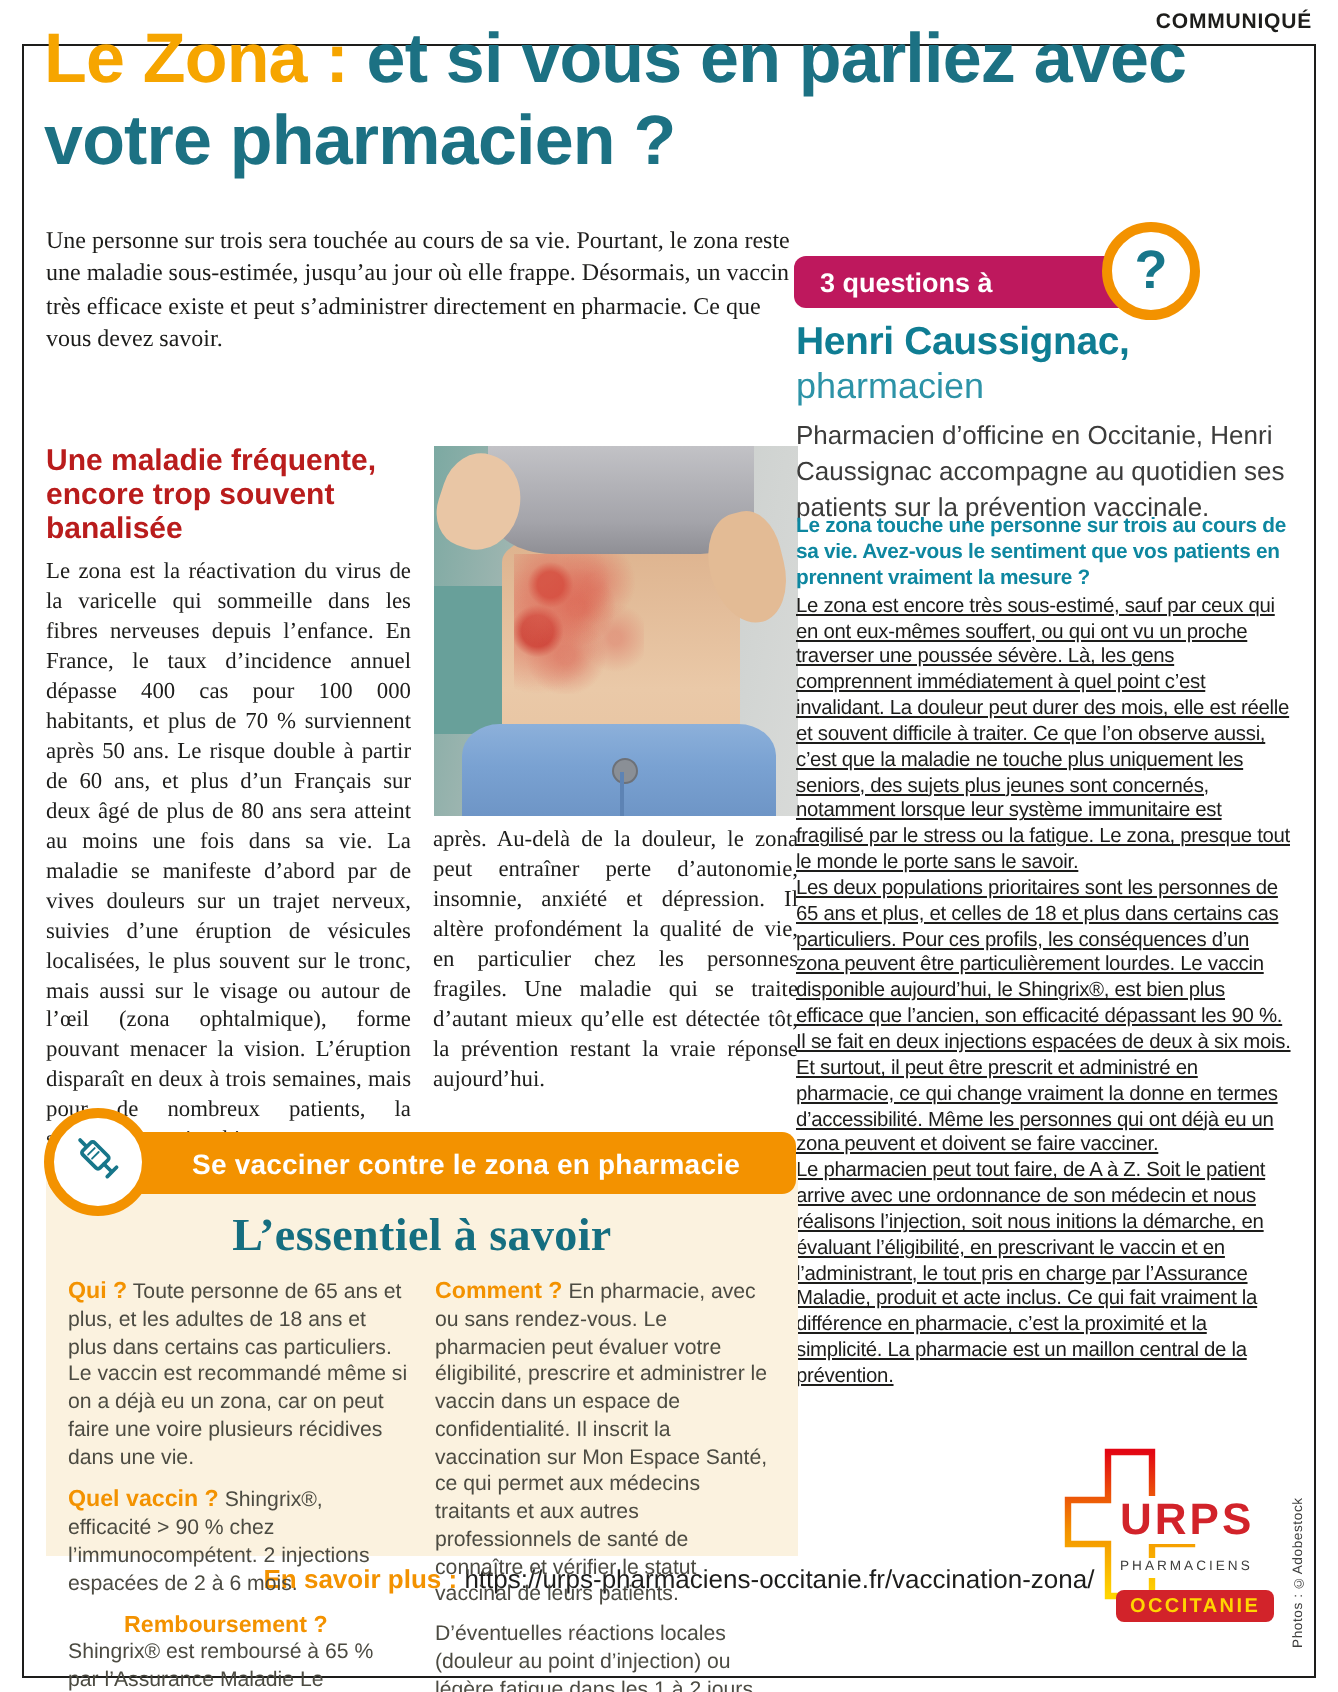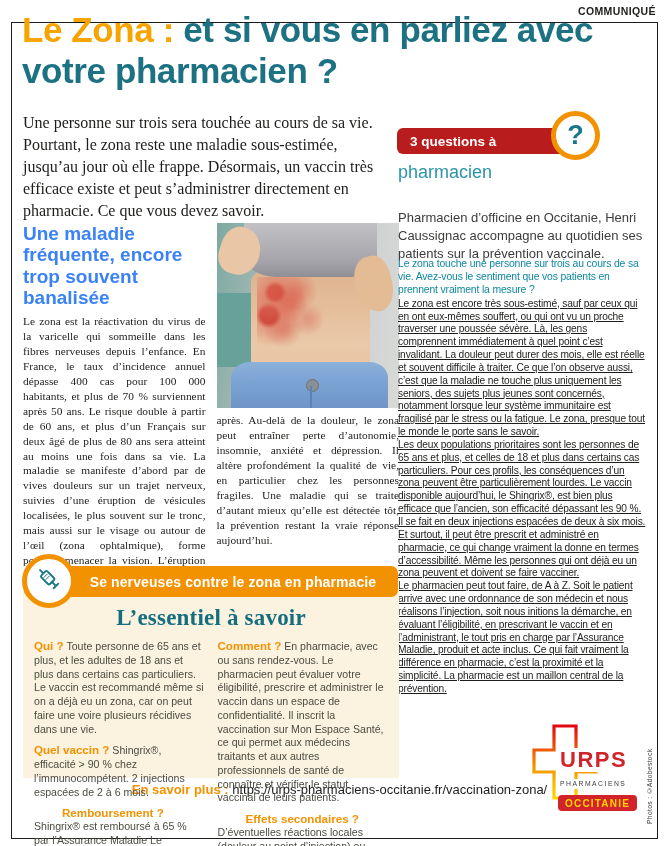--- a/index.html
+++ b/index.html
@@ -13,26 +13,26 @@
   .frame{position:absolute;left:11px;right:11px;top:22px;bottom:7px;
     border:1.6px solid #1d1d1b;}
 
   
   .title{position:absolute;left:22px;top:10px;width:604px;margin:0;
     font-size:35px;line-height:1.17;letter-spacing:-.4px;font-weight:600;color:#1c7183;}
   .title .hl{color:#f6a500;font-weight:800;}
 
   
   .intro{position:absolute;left:23px;top:112px;width:372px;margin:0;
-    font-family:"Liberation Serif",serif;font-size:16px;line-height:1.37;color:#1d1d1b;}
+    font-family:"Liberation Serif",serif;font-size:12px;line-height:1.37;color:#1d1d1b;}
 
   
   .article{position:absolute;left:23px;top:223px;width:376px;
     display:grid;grid-template-columns:1fr 1fr;column-gap:11px;}
-  .article h3{margin:0 0 6px;color:#3b82f6;font-size:19px;line-height:1.12;font-weight:700;}
+  .article h3{margin:0 0 6px;color:#b91c1c;font-size:15px;line-height:1.12;font-weight:700;}
   .article .body{margin:0;font-family:"Liberation Serif",serif;font-size:11.4px;
     line-height:1.31;text-align:justify;color:#1d1d1b;}
   .article .body.second{margin-top:5px;}
 
   
   .photo{position:relative;width:100%;height:185px;overflow:hidden;
     background:linear-gradient(100deg,#7ca9a2 0%,#9db5b0 22%,#c6cbc9 48%,#d8dad8 100%);}
   .photo .teal{position:absolute;left:0;top:38%;width:20%;height:40%;background:#68a09a;}
   .photo .skin{position:absolute;left:19%;right:16%;top:24%;bottom:0;
     background:linear-gradient(180deg,#ddb28d 0%,#eac9a8 55%,#e6c09c 100%);
@@ -78,33 +78,33 @@
   .ess-label{color:#f39200;font-weight:700;font-size:11.6px;}
   .ess-label.block{display:block;padding-left:28px;}
 
   
   .more{position:absolute;left:16px;width:647px;top:782px;text-align:center;font-size:13px;}
   .more .lbl{color:#f39200;font-weight:700;}
   .more a{color:#1d1d1b;text-decoration:none;}
 
   
   .qbanner{position:absolute;left:397px;top:128px;width:192px;height:26px;
-    background:#b91c1c;border-radius:6px;display:flex;align-items:center;
+    background:#be185d;border-radius:6px;display:flex;align-items:center;
     color:#fff;font-weight:700;font-size:13.5px;padding-left:13px;box-sizing:border-box;}
   .qmark{position:absolute;left:551px;top:111px;width:49px;height:49px;border-radius:50%;
     background:#fff;border:5px solid #f39200;box-sizing:border-box;z-index:2;
     display:flex;align-items:center;justify-content:center;
     color:#17768a;font-size:27px;font-weight:800;}
   .who{position:absolute;left:398px;top:161px;width:248px;line-height:1.1;}
   .who .name{display:block;color:#0f7d93;font-size:19.5px;font-weight:700;letter-spacing:-.2px;}
   .who .role{display:block;color:#2d93a7;font-size:18px;font-weight:400;margin-top:2px;}
   .lede{position:absolute;left:398px;top:209px;width:248px;margin:0;
     font-size:13px;line-height:1.38;color:#3c3c3b;}
   .qa{position:absolute;left:398px;top:258px;width:249px;}
-  .qa .q{margin:6px 0 1px;color:#0e87a0;font-weight:400;font-size:10.4px;
+  .qa .q{margin:6px 0 1px;color:#0e87a0;font-weight:700;font-size:10.4px;
     line-height:1.24;letter-spacing:-.15px;}
   .qa .q:first-child{margin-top:0;}
   .qa .a{margin:0;color:#1d1d1b;font-size:10.2px;line-height:1.26;letter-spacing:-.15px;text-decoration:underline;}
 
   
   .logo{position:absolute;left:531px;top:723px;width:108px;height:100px;}
   .logo svg{position:absolute;left:0;top:0;}
   .logo .stack{position:absolute;left:27px;top:25px;z-index:1;}
   .logo .urps{display:inline-block;background:#fff;color:#d2232a;font-weight:700;
     font-size:22px;letter-spacing:1.5px;line-height:1;padding:1px 3px 1px 2px;}
@@ -159,47 +159,48 @@
           <line x1="16" y1="2.5" x2="16" y2="7.5"></line>
           <rect x="11.5" y="7.5" width="9" height="13" rx="1.5" fill="#ffffff"></rect>
           <line x1="13.5" y1="11" x2="18.5" y2="11" stroke-width="1"></line>
           <line x1="13.5" y1="14" x2="18.5" y2="14" stroke-width="1"></line>
           <line x1="16" y1="20.5" x2="16" y2="26"></line>
           <line x1="12.5" y1="26.5" x2="19.5" y2="26.5"></line>
         </g>
       </svg>
     </span>
   </div>
-  <span class="txt">Se nerveuses contre le zona en pharmacie</span>
+  <span class="txt">Se vacciner contre le zona en pharmacie</span>
 </div>
 
 <div class="essentials">
   <h2>L’essentiel à savoir</h2>
   <div class="ess-cols">
     <div>
       <p class="ess-item"><span class="ess-label">Qui ?</span> <span>Toute personne de 65 ans et plus, et les adultes de 18 ans et plus dans certains cas particuliers. Le vaccin est recommandé même si on a déjà eu un zona, car on peut faire une voire plusieurs récidives dans une vie.</span></p>
       <p class="ess-item"><span class="ess-label">Quel vaccin ?</span> <span>Shingrix®, efficacité &gt; 90 % chez l’immunocompétent. 2 injections espacées de 2 à 6 mois.</span></p>
       <p class="ess-item"><span class="ess-label block">Remboursement ?</span> <span>Shingrix® est remboursé à 65 % par l’Assurance Maladie Le complément est pris en charge par la plupart des mutuelles.</span></p>
     </div>
     <div>
       <p class="ess-item"><span class="ess-label">Comment ?</span> <span>En pharmacie, avec ou sans rendez-vous. Le pharmacien peut évaluer votre éligibilité, prescrire et administrer le vaccin dans un espace de confidentialité. Il inscrit la vaccination sur Mon Espace Santé, ce qui permet aux médecins traitants et aux autres professionnels de santé de connaître et vérifier le statut vaccinal de leurs patients.</span></p>
-      <p class="ess-item"><span class="ess-label block">Effets secondaires ?</span> <span>D’éventuelles réactions locales (douleur au point d’injection) ou légère fatigue dans les 1 à 2 jours suivants. Rien de sérieux pour la quasi-totalité des patients.</span></p>
+      <p class="ess-item"> <span>D’éventuelles réactions locales (douleur au point d’injection) ou légère fatigue dans les 1 à 2 jours suivants. Rien de sérieux pour la quasi-totalité des patients.</span></p>
     </div>
   </div>
 </div>
 
 <div class="more">
   <span class="lbl">En savoir plus :</span>
   <a href="#">https://urps-pharmaciens-occitanie.fr/vaccination-zona/</a>
 </div>
 
 <div class="qbanner">3 questions à</div>
 <div class="qmark">?</div>
 
 <div class="who">
+  <span class="name">Henri Caussignac,</span>
   <span class="role">pharmacien</span>
 </div>
 
 <p class="lede">Pharmacien d’officine en Occitanie, Henri Caussignac accompagne au quotidien ses patients sur la prévention vaccinale.</p>
 
 <div class="qa">
   <p class="q">Le zona touche une personne sur trois au cours de sa vie. Avez-vous le sentiment que vos patients en prennent vraiment la mesure ?</p>
   <p class="a">Le zona est encore très sous-estimé, sauf par ceux qui en ont eux-mêmes souffert, ou qui ont vu un proche traverser une poussée sévère. Là, les gens comprennent immédiatement à quel point c’est invalidant. La douleur peut durer des mois, elle est réelle et souvent difficile à traiter. Ce que l’on observe aussi, c’est que la maladie ne touche plus uniquement les seniors, des sujets plus jeunes sont concernés, notamment lorsque leur système immunitaire est fragilisé par le stress ou la fatigue. Le zona, presque tout le monde le porte sans le savoir.</p>
   <p class="a">Les deux populations prioritaires sont les personnes de 65 ans et plus, et celles de 18 et plus dans certains cas particuliers. Pour ces profils, les conséquences d’un zona peuvent être particulièrement lourdes. Le vaccin disponible aujourd’hui, le Shingrix®, est bien plus efficace que l’ancien, son efficacité dépassant les 90 %. Il se fait en deux injections espacées de deux à six mois. Et surtout, il peut être prescrit et administré en pharmacie, ce qui change vraiment la donne en termes d’accessibilité. Même les personnes qui ont déjà eu un zona peuvent et doivent se faire vacciner.</p>
   <p class="a">Le pharmacien peut tout faire, de A à Z. Soit le patient arrive avec une ordonnance de son médecin et nous réalisons l’injection, soit nous initions la démarche, en évaluant l’éligibilité, en prescrivant le vaccin et en l’administrant, le tout pris en charge par l’Assurance Maladie, produit et acte inclus. Ce qui fait vraiment la différence en pharmacie, c’est la proximité et la simplicité. La pharmacie est un maillon central de la prévention.</p>

